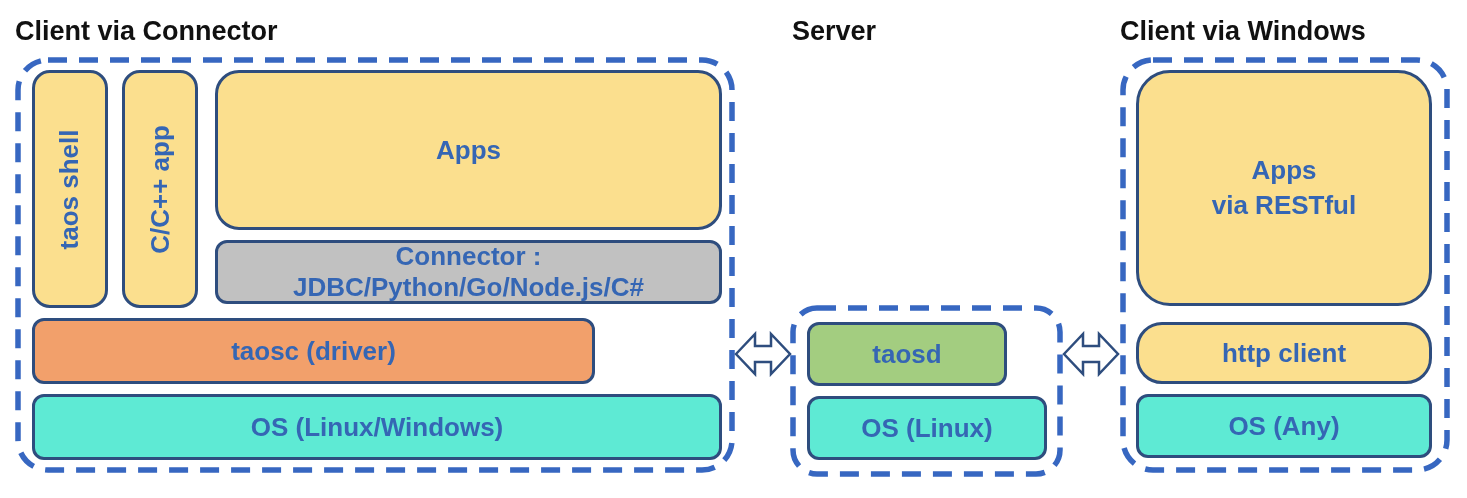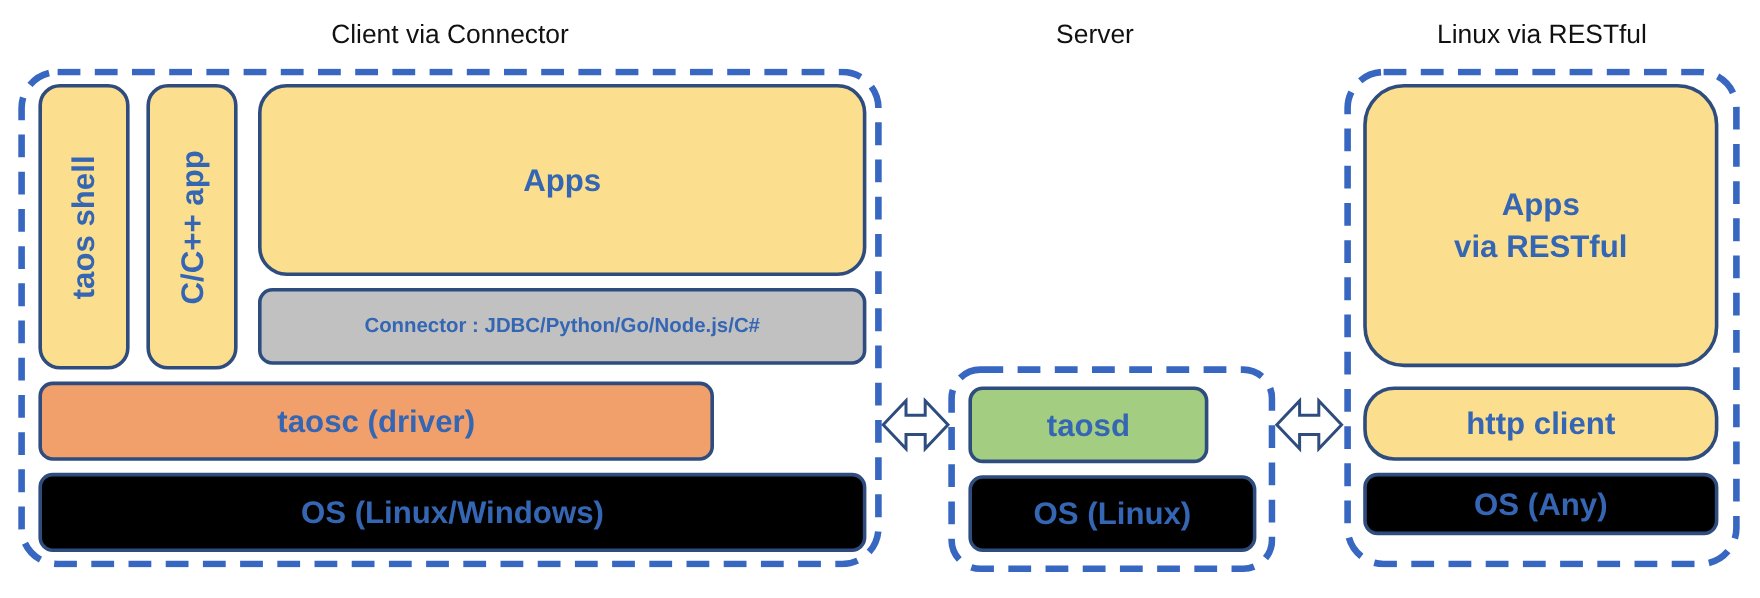--- a/index.html
+++ b/index.html
@@ -5,61 +5,60 @@
   html,body{margin:0;padding:0;background:#ffffff;}
   #canvas{
     position:relative;
     width:1467px;height:498px;
     background:#ffffff;
     font-family:"Liberation Sans",sans-serif;
     overflow:hidden;
   }
   .section-title{
     position:absolute;
-    text-align:center;
-    font-size:22px;
-    font-weight:400;
+    font-size:27px;
+    font-weight:700;
     color:#111111;
     top:16px;
   }
   .dashed-svg,.arrow-svg{position:absolute;}
   .box{
     position:absolute;
     border:3px solid #2e4d7e;
     border-radius:12px;
     display:flex;
     align-items:center;
     justify-content:center;
     font-weight:700;
     font-size:26px;
     color:#3566b4;
     box-sizing:border-box;
     text-align:center;
   }
   .yellow{background:#fbdf8e;}
   .orange{background:#f2a06b;}
   .green{background:#a3cd80;}
-  .blue{background:#000000;}
+  .blue{background:#5eead4;}
   .gray{background:#c1c1c1;}
   .vertical span{
     transform:rotate(-90deg);
     white-space:nowrap;
     display:block;
   }
   .multiline{white-space:pre-line;line-height:1.35;}
-  .connector-text{font-size:17px;}
+  .connector-text{font-size:26px;}
 </style>
 </head>
 <body>
 
 <div id="canvas">
 
   <div class="section-title" style="left:15px;width:720px;">Client via Connector</div>
-  <div class="section-title" style="left:776px;width:273px;">Server</div>
-  <div class="section-title" style="left:1120px;width:330px;">Linux via RESTful</div>
+  <div class="section-title" style="left:792px;width:273px;">Server</div>
+  <div class="section-title" style="left:1120px;width:330px;">Client via Windows</div>
 
   <svg class="dashed-svg" style="left:15px;top:57px;" width="720" height="416">
     <rect x="3" y="3" width="714" height="410" rx="30" ry="30" fill="none" stroke="#3767c1" stroke-width="5.5" stroke-dasharray="19 12"></rect>
   </svg>
 
   <svg class="dashed-svg" style="left:790px;top:305px;" width="273" height="172">
     <rect x="3" y="3" width="267" height="166" rx="24" ry="24" fill="none" stroke="#3767c1" stroke-width="5.5" stroke-dasharray="19 12"></rect>
   </svg>
 
   <svg class="dashed-svg" style="left:1120px;top:57px;" width="330" height="416">
@@ -108,17 +107,17 @@
 
   <div class="box yellow multiline" style="left:1136px;top:70px;width:296px;height:236px;border-radius:34px;">
     <span>Apps
 via RESTful</span>
   </div>
 
   <div class="box yellow" style="left:1136px;top:322px;width:296px;height:62px;border-radius:26px;">
     <span>http client</span>
   </div>
 
-  <div class="box blue" style="left:1136px;top:394px;width:296px;height:52px;">
+  <div class="box blue" style="left:1136px;top:394px;width:296px;height:64px;">
     <span>OS (Any)</span>
   </div>
 
 </div>
 
 </body></html>

